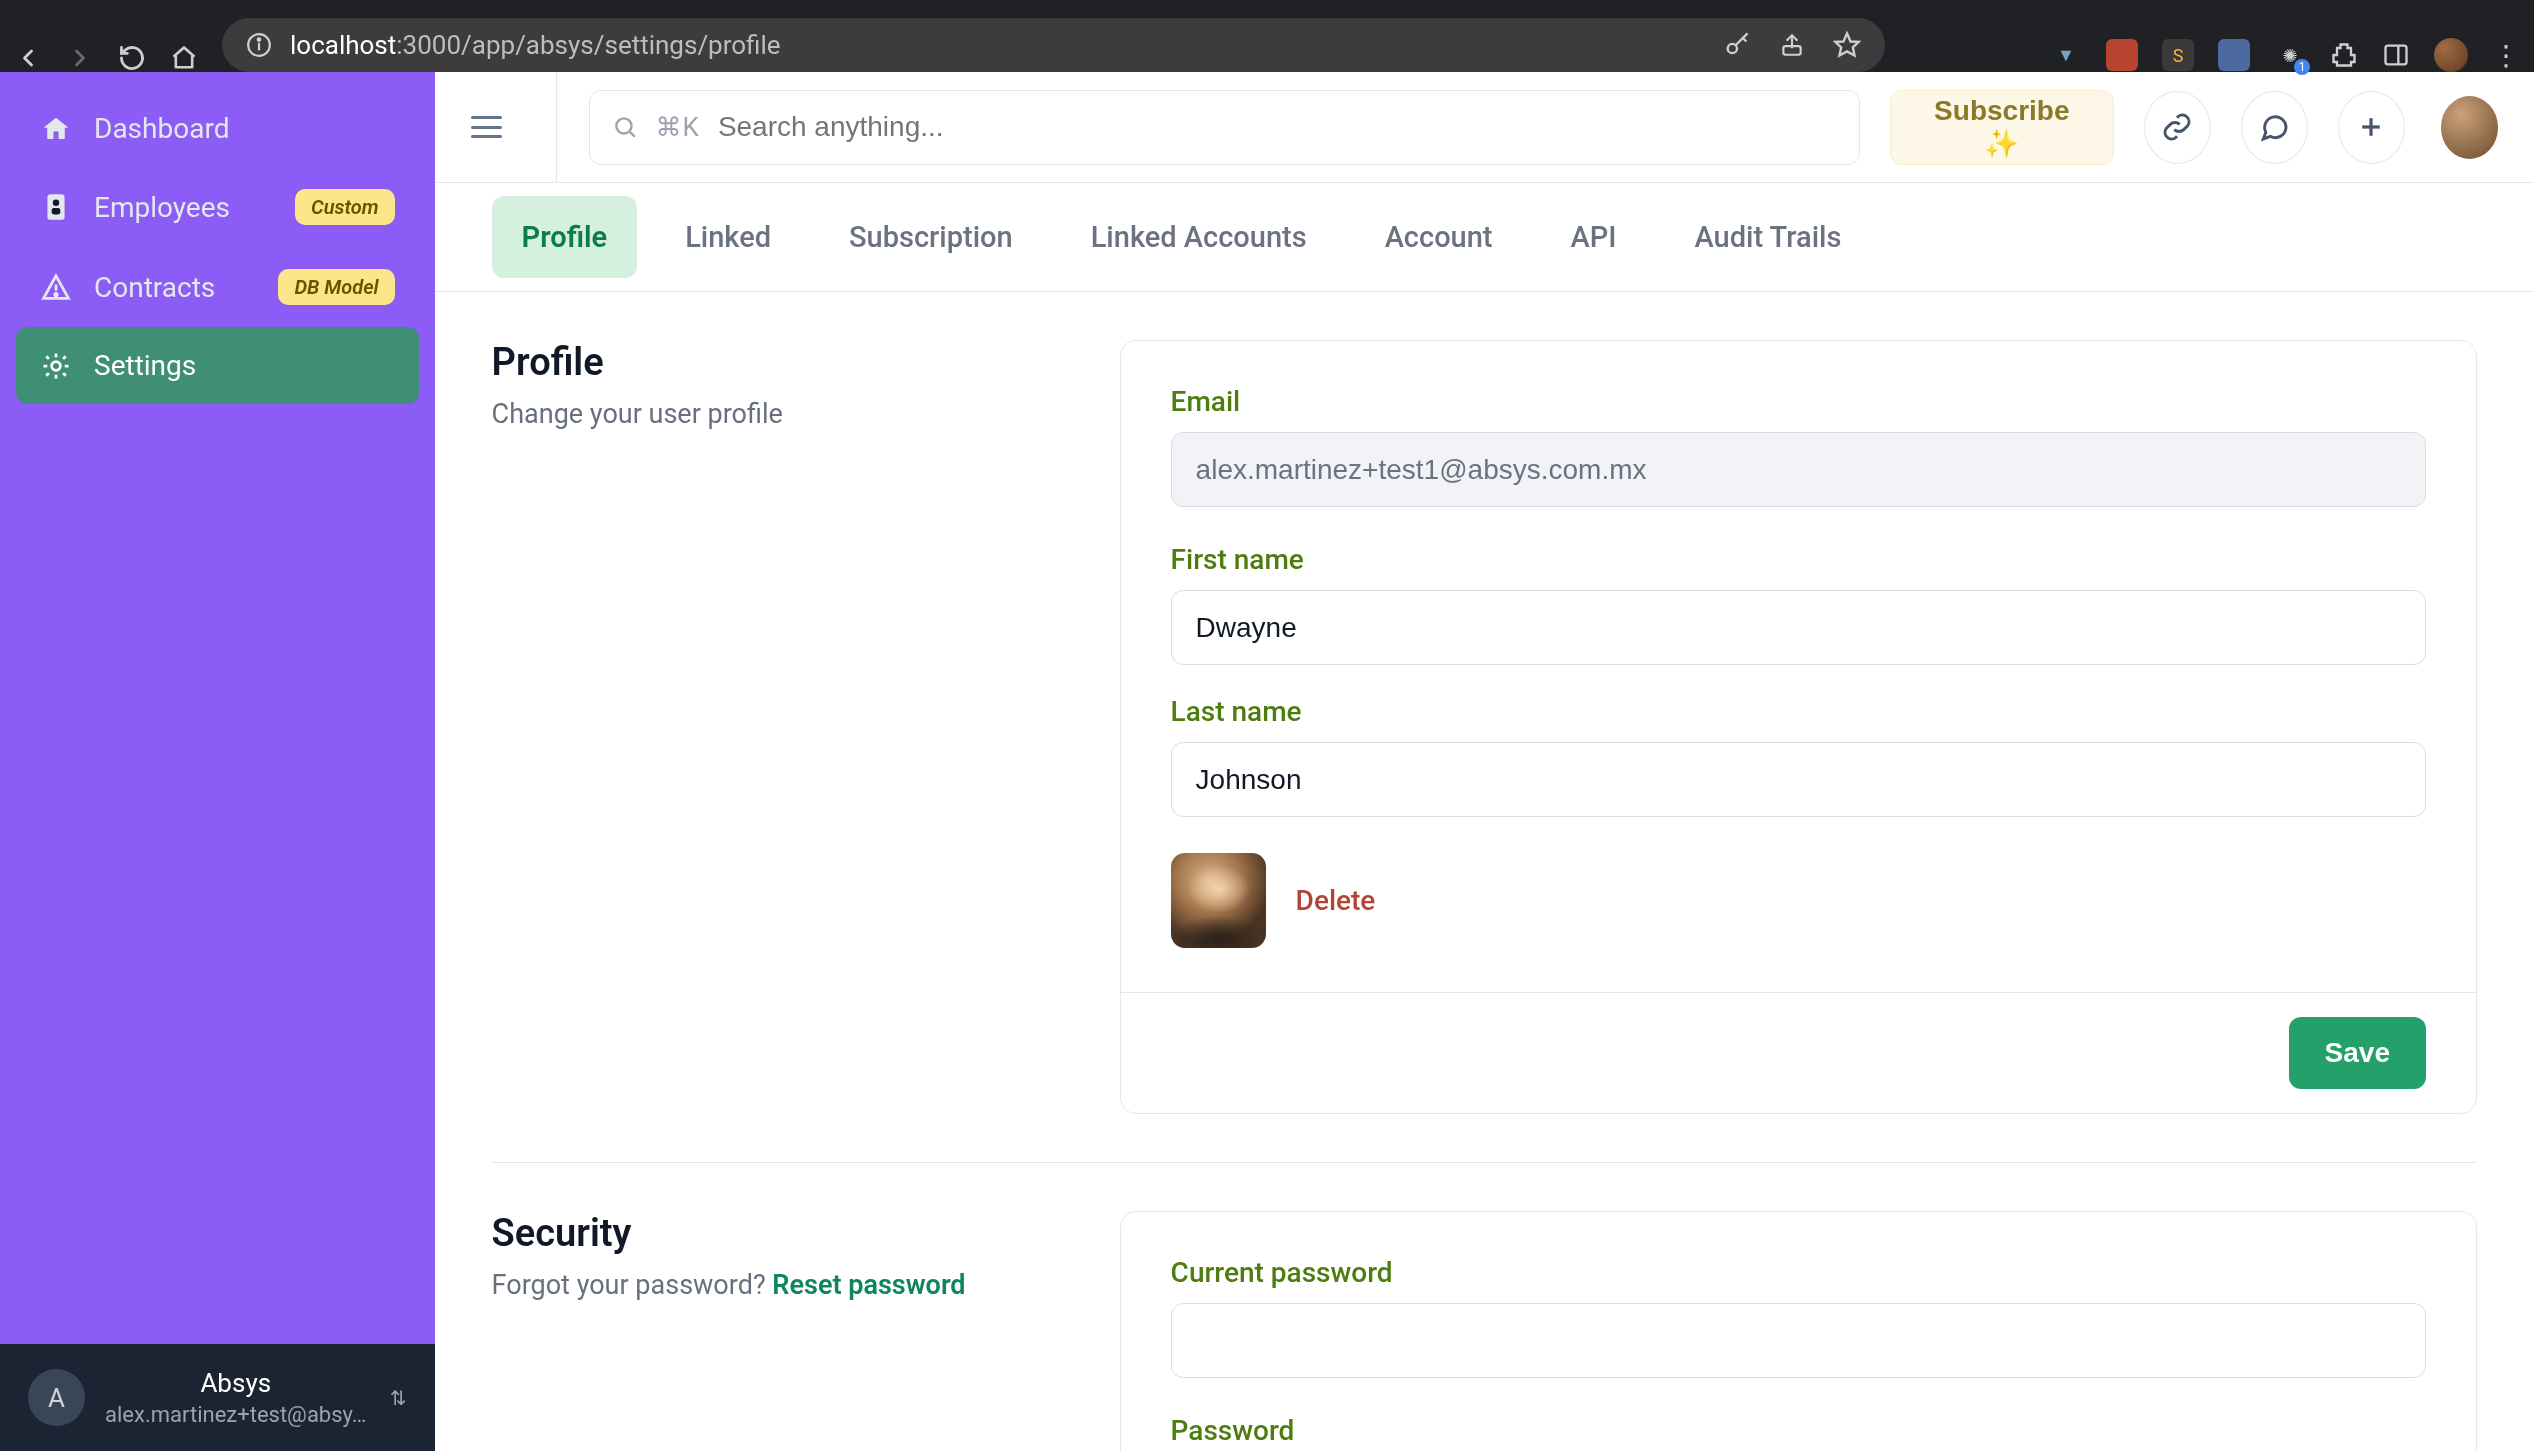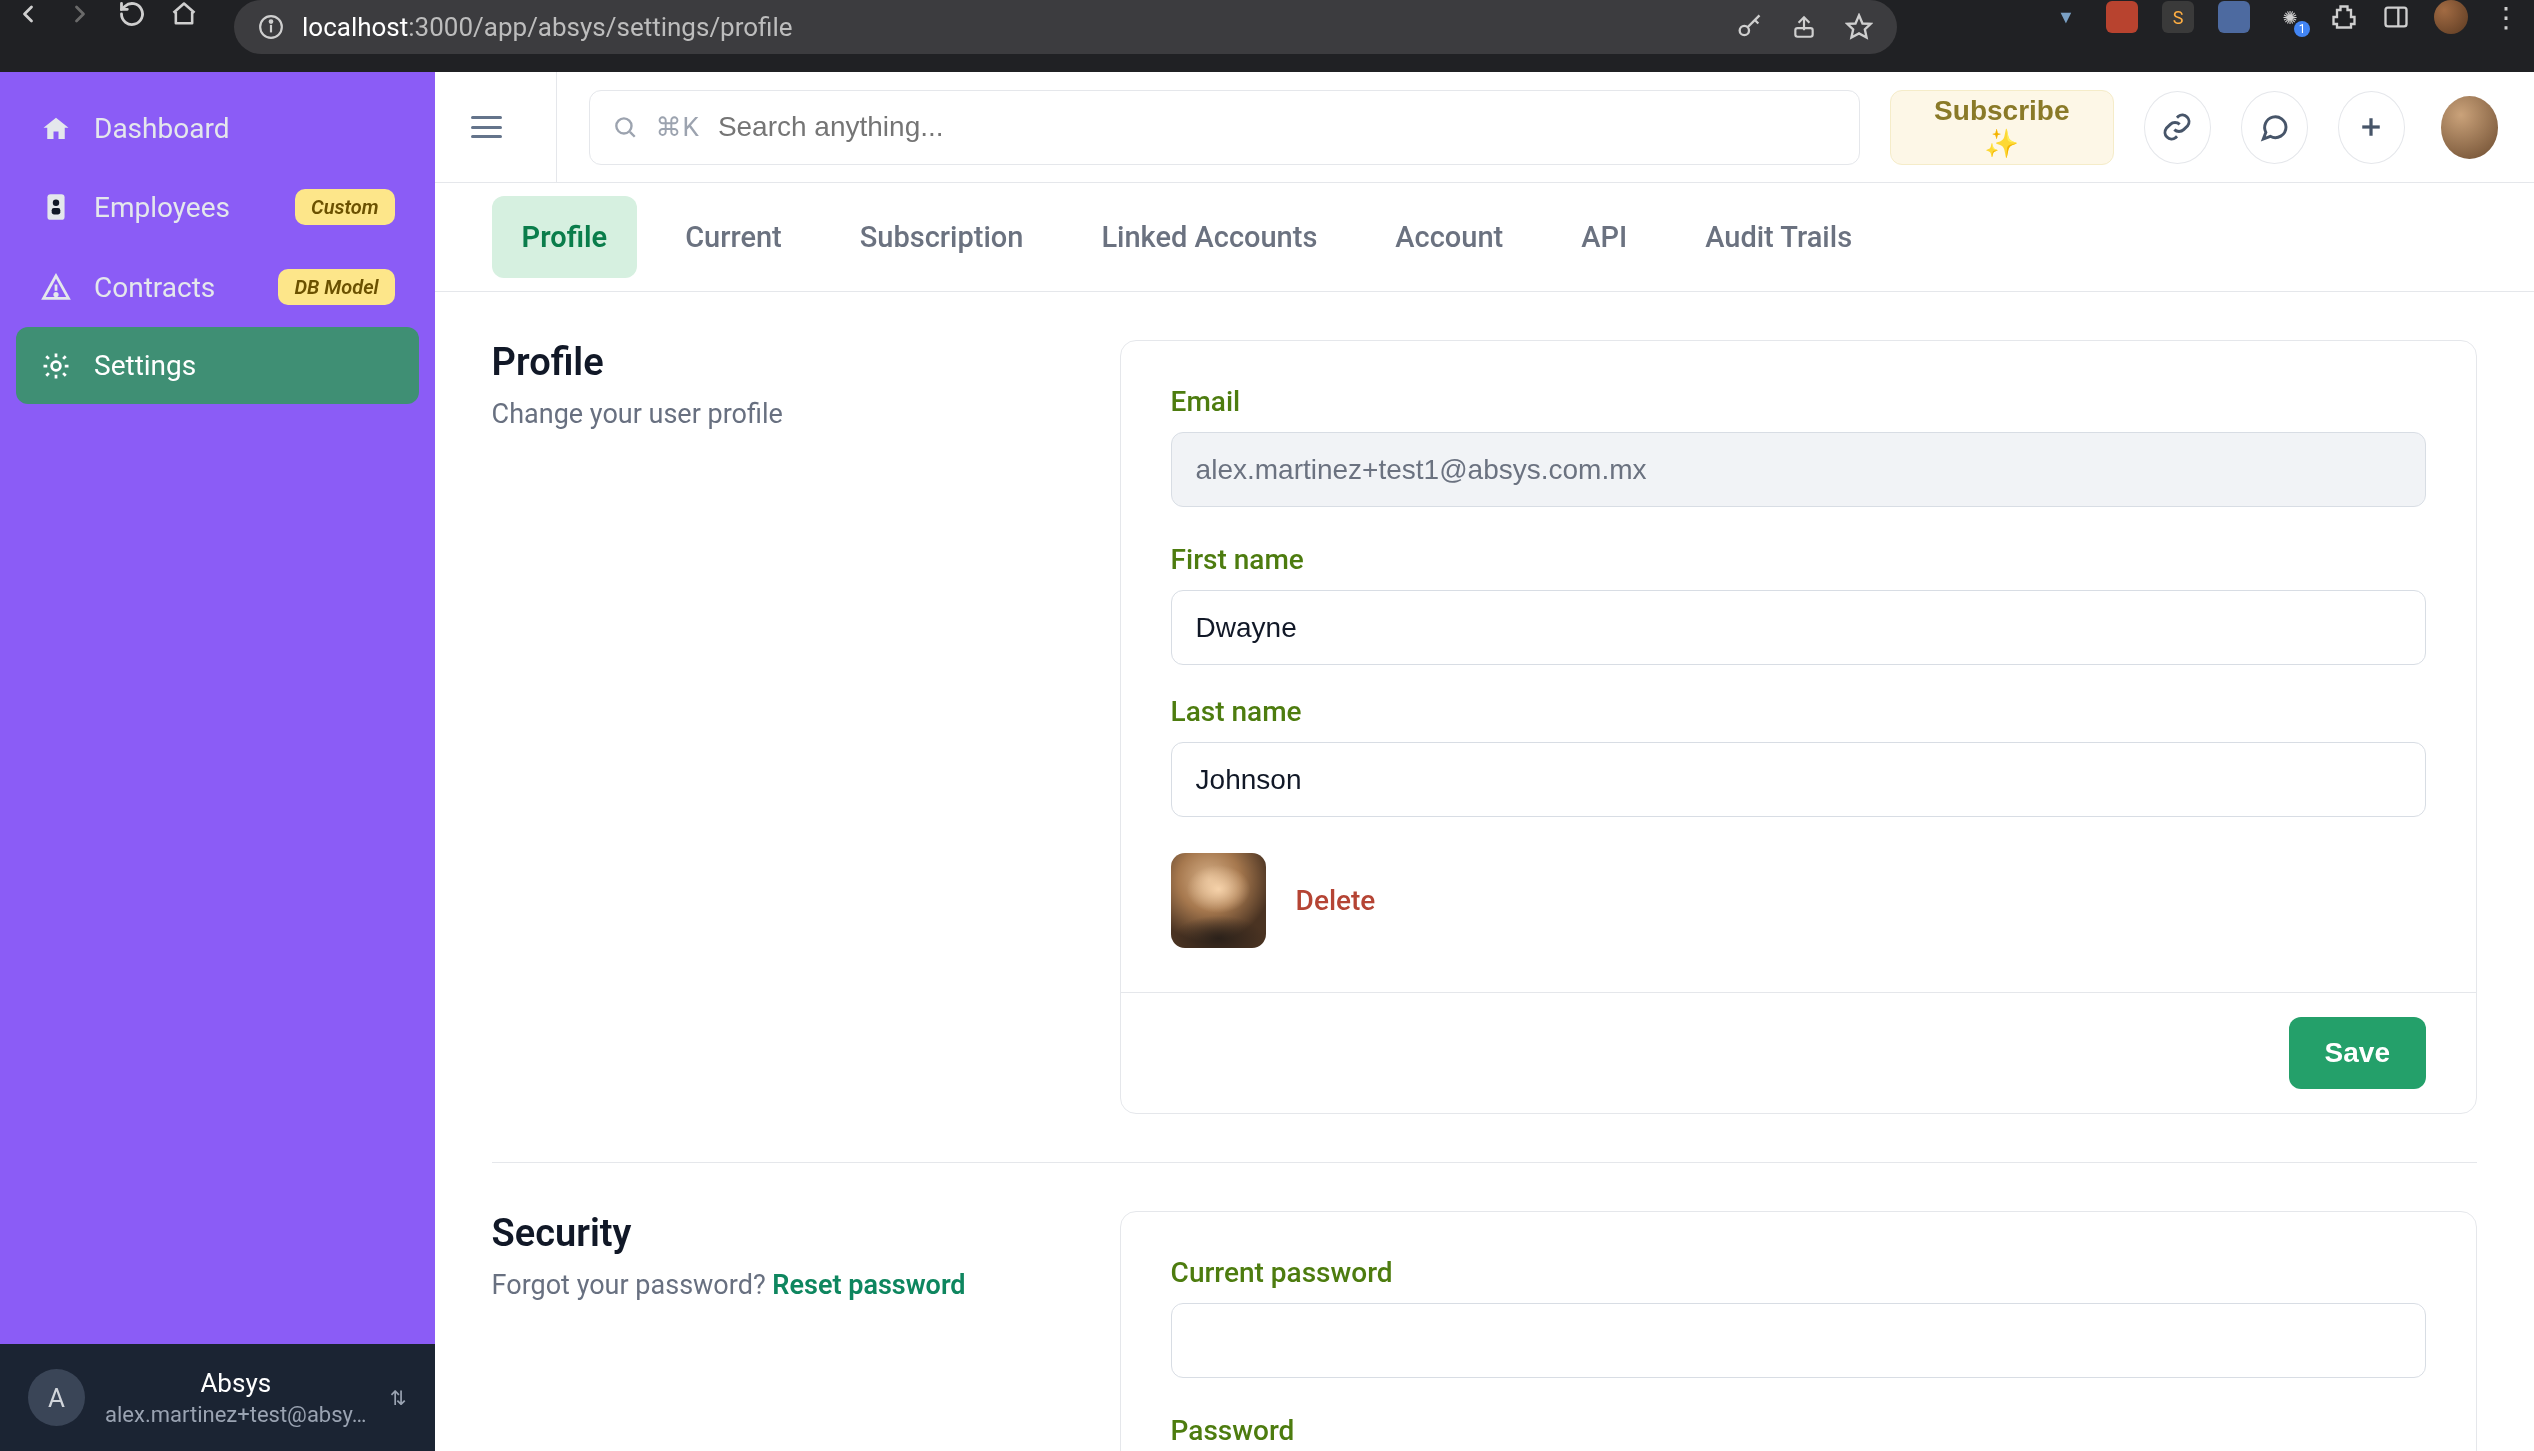--- a/index.html
+++ b/index.html
@@ -1,20 +1,20 @@
 <!DOCTYPE html>
 <html><head>
 <meta charset="utf-8">
 <style>
   * { box-sizing: border-box; margin: 0; padding: 0; }
   body { font-family: -apple-system, BlinkMacSystemFont, "Segoe UI", Roboto, sans-serif; background: #fff; color: #111; overflow: hidden; }
   .root { width: 2534px; height: 1451px; transform-origin: top left; }
 
   
-  .browser-chrome { height: 72px; background: #202124; display: flex; align-items: flex-start; padding: 0 14px; gap: 30px; }
+  .browser-chrome { height: 72px; background: #202124; display: flex; align-items: flex-end; padding: 0 14px; gap: 18px; }
   .nav-btns { display: flex; align-items: center; gap: 24px; }
   .nav-icon { color: #cfcfcf; display: flex; }
   .nav-icon.dim { color: #6a6a6a; }
   .url-pill { flex: 0 0 auto; width: 1663px; height: 54px; background: #3c3c3f; border-radius: 28px; display: flex; align-items: center; padding: 0 24px; gap: 18px; color: #e6e6e6; font-size: 26px; margin-left: 6px; }
   .url-host { color: #fff; }
   .url-path { color: #bdbdbd; }
   .url-spacer { flex: 1; }
   .url-right { display: flex; align-items: center; gap: 28px; color: #cfcfcf; }
   .chrome-right { display: flex; align-items: center; gap: 24px; margin-left: auto; }
   .ext-icon { width: 32px; height: 32px; border-radius: 6px; display: flex; align-items: center; justify-content: center; font-size: 18px; color: #fff; }
@@ -249,21 +249,21 @@
             <svg width="30" height="30" viewBox="0 0 24 24" fill="none" stroke="#475569" stroke-width="2.6">
               <line x1="12" y1="5" x2="12" y2="19"></line>
               <line x1="5" y1="12" x2="19" y2="12"></line>
             </svg>
           </button>
         <div class="top-avatar"></div>
       </div>
 
       <div class="tabs">
         <div class="tab active"><span>Profile</span></div>
-        <div class="tab"><span>Current</span></div>
+        <div class="tab"><span>Linked</span></div>
         <div class="tab"><span>Subscription</span></div>
         <div class="tab"><span>Linked Accounts</span></div>
         <div class="tab"><span>Account</span></div>
         <div class="tab"><span>API</span></div>
         <div class="tab"><span>Audit Trails</span></div>
       </div>
 
       <div class="content">
 
         <div class="section">

